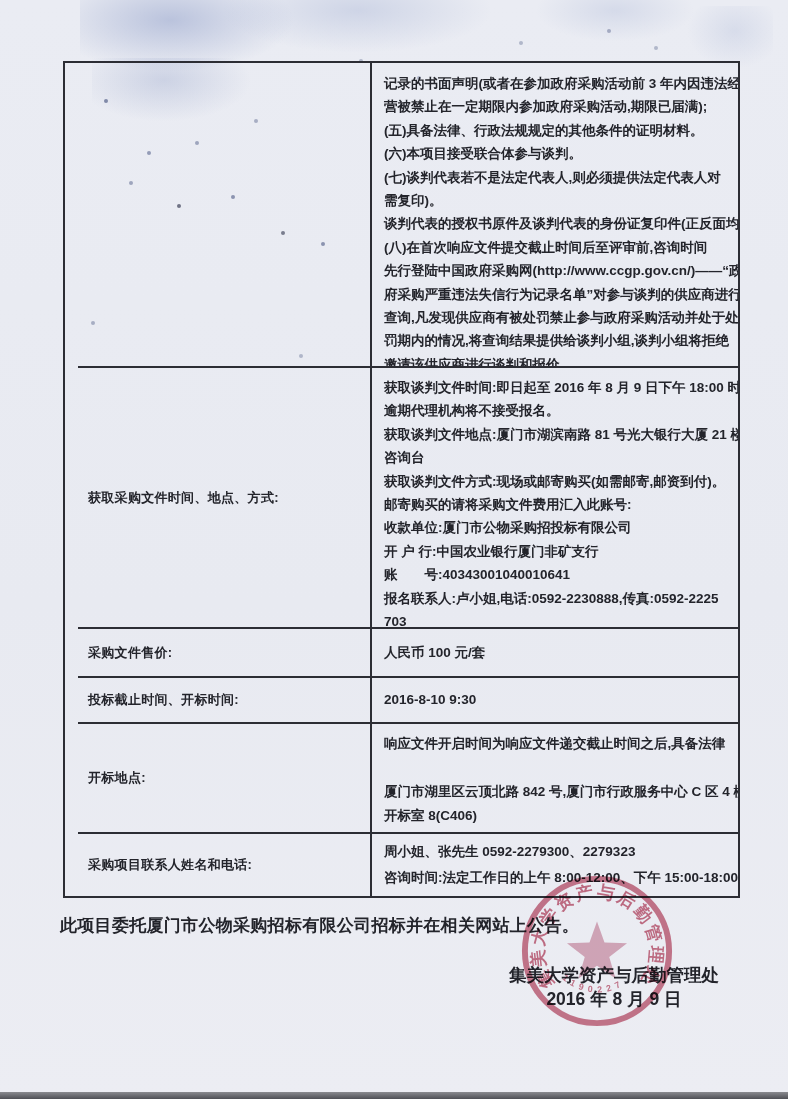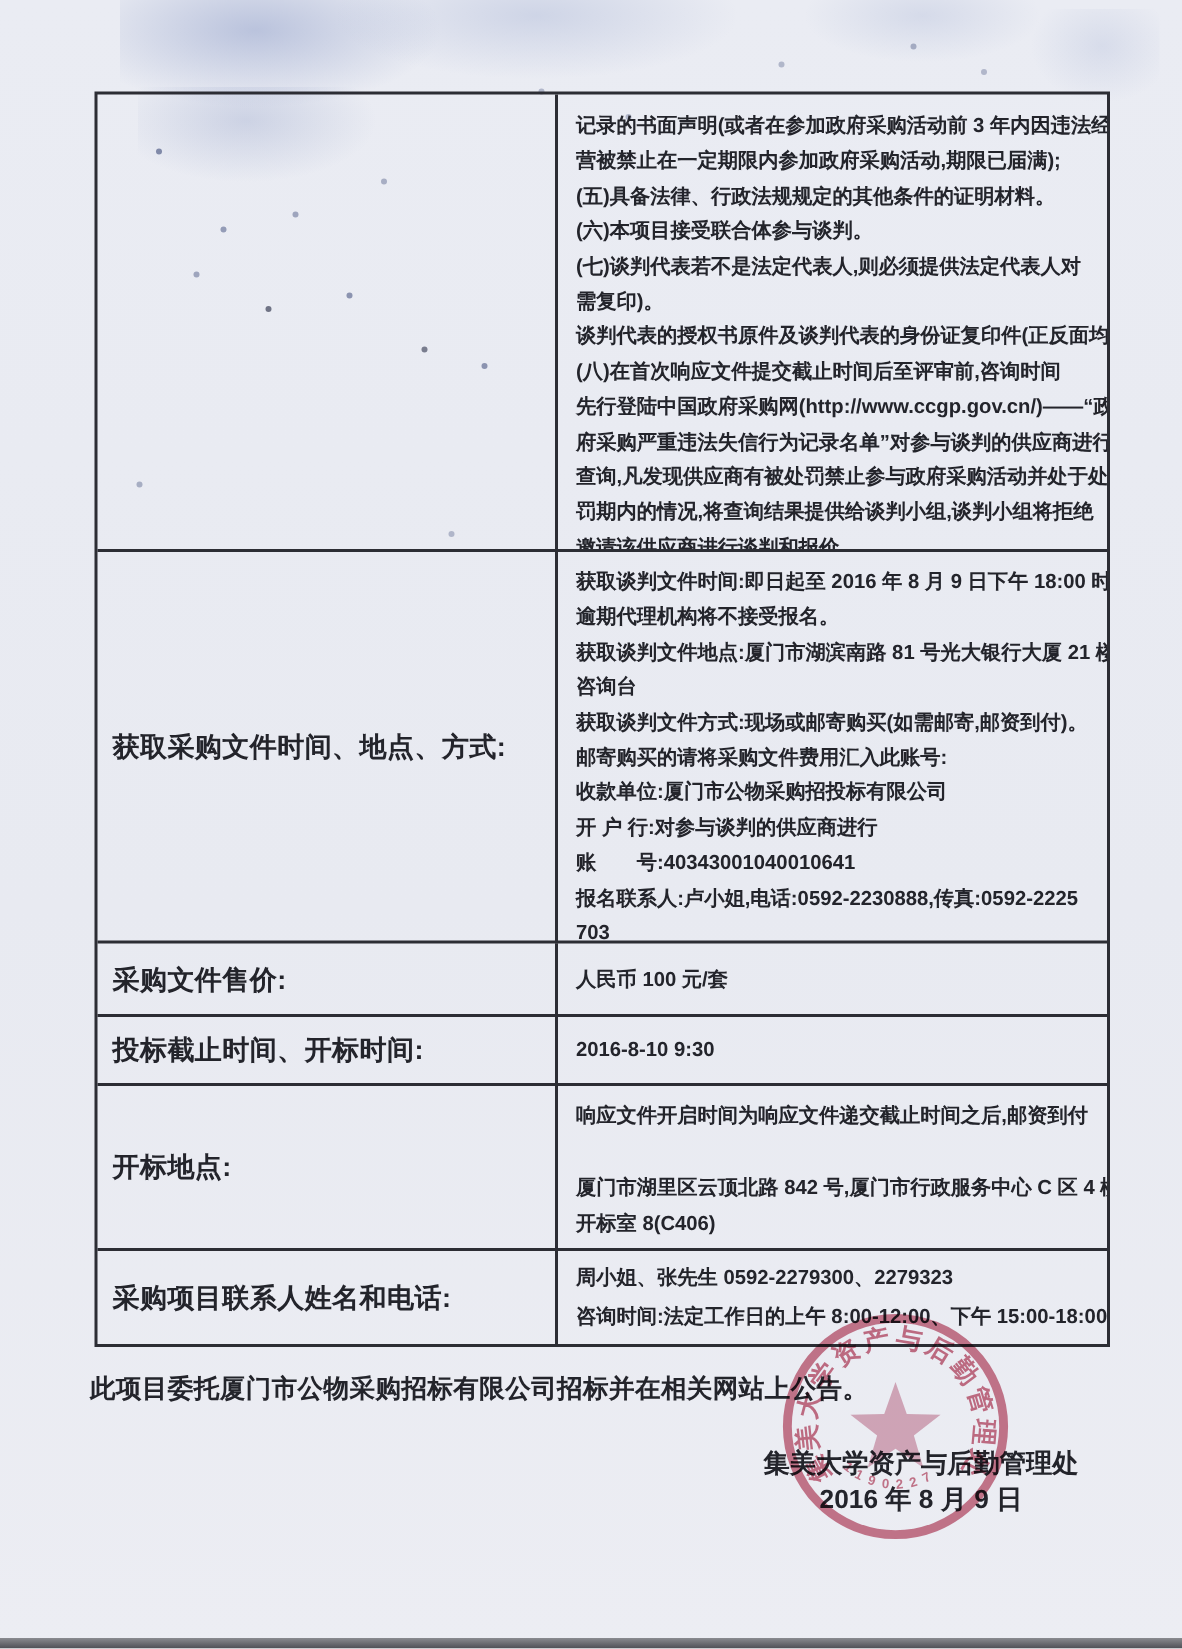--- a/index.html
+++ b/index.html
@@ -53,21 +53,21 @@
     position:absolute;left:63px;top:61px;width:677px;height:837px;
     border:2px solid var(--border);
     display:grid;
     grid-template-columns:307px 1fr;
     grid-template-rows:305px 261px 49px 46px 110px 62px;
     font-weight:700;
   }
   .cell{border-bottom:2px solid var(--border);overflow:hidden;}
   .cell.last{border-bottom:none;}
   .lbl{border-right:2px solid var(--border);display:flex;align-items:center;
-       padding-left:10px;padding-right:6px;font-size:18px;letter-spacing:.3px;}
+       padding-left:10px;padding-right:6px;font-size:13px;letter-spacing:.3px;margin-left:13px;}
   .cnt{padding-left:12px;padding-right:2px;font-size:13.5px;}
   .cnt .tline{white-space:nowrap;line-height:23.4px;}
   .r1{padding-top:9px;}
   .r2{padding-top:8px;}
   .r3,.r4,.r6{display:flex;flex-direction:column;justify-content:center;}
   .r3 .tline,.r4 .tline{line-height:20px;}
   .r5{padding-top:8px;}
   .r5 .tline{line-height:24px;}
   .r6 .tline{line-height:26px;}
   
@@ -114,21 +114,21 @@
     <span>获取采购文件时间、地点、方式:</span>
   </div>
   <div class="cell cnt r2">
       <div class="tline">获取谈判文件时间:即日起至 2016 年 8 月 9 日下午 18:00 时止,</div>
       <div class="tline">逾期代理机构将不接受报名。</div>
       <div class="tline">获取谈判文件地点:厦门市湖滨南路 81 号光大银行大厦 21 楼</div>
       <div class="tline">咨询台</div>
       <div class="tline">获取谈判文件方式:现场或邮寄购买(如需邮寄,邮资到付)。</div>
       <div class="tline">邮寄购买的请将采购文件费用汇入此账号:</div>
       <div class="tline">收款单位:厦门市公物采购招投标有限公司</div>
-      <div class="tline">开 户 行:对参与谈判的供应商进行</div>
+      <div class="tline">开 户 行:中国农业银行厦门非矿支行</div>
       <div class="tline">账　　号:40343001040010641</div>
       <div class="tline">报名联系人:卢小姐,电话:0592-2230888,传真:0592-2225</div>
       <div class="tline">703</div>
     </div>
 
   <div class="cell lbl">
     <span>采购文件售价:</span>
   </div>
   <div class="cell cnt r3">
       <div class="tline">人民币 100 元/套</div>
@@ -138,21 +138,21 @@
     <span>投标截止时间、开标时间:</span>
   </div>
   <div class="cell cnt r4">
       <div class="tline">2016-8-10 9:30</div>
     </div>
 
   <div class="cell lbl">
     <span>开标地点:</span>
   </div>
   <div class="cell cnt r5">
-      <div class="tline">响应文件开启时间为响应文件递交截止时间之后,邮资到付</div>
+      <div class="tline">响应文件开启时间为响应文件递交截止时间之后,具备法律</div>
       <div class="tline">&nbsp;</div>
       <div class="tline">厦门市湖里区云顶北路 842 号,厦门市行政服务中心 C 区 4 楼</div>
       <div class="tline">开标室 8(C406)</div>
     </div>
 
   <div class="cell lbl last">
     <span>采购项目联系人姓名和电话:</span>
   </div>
   <div class="cell cnt r6 last">
       <div class="tline">周小姐、张先生 0592-2279300、2279323</div>

